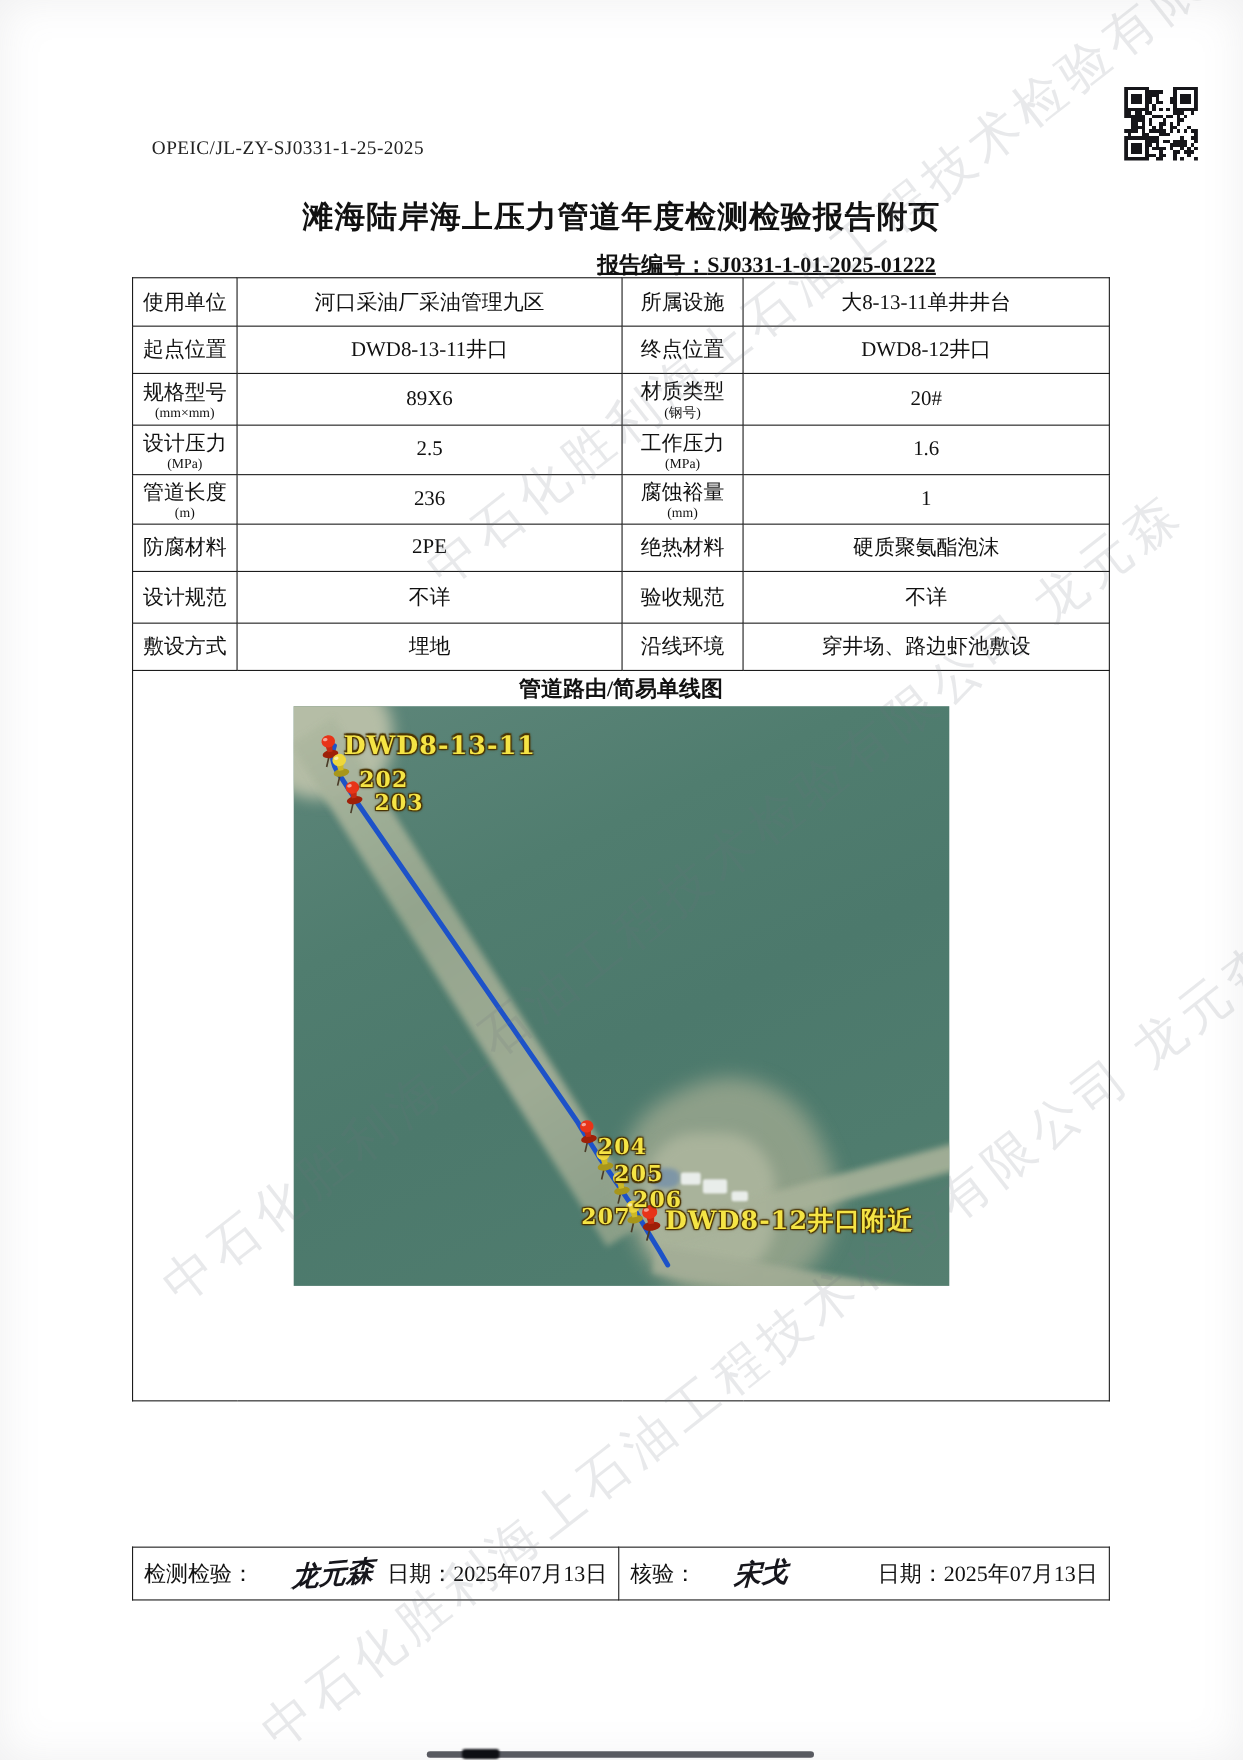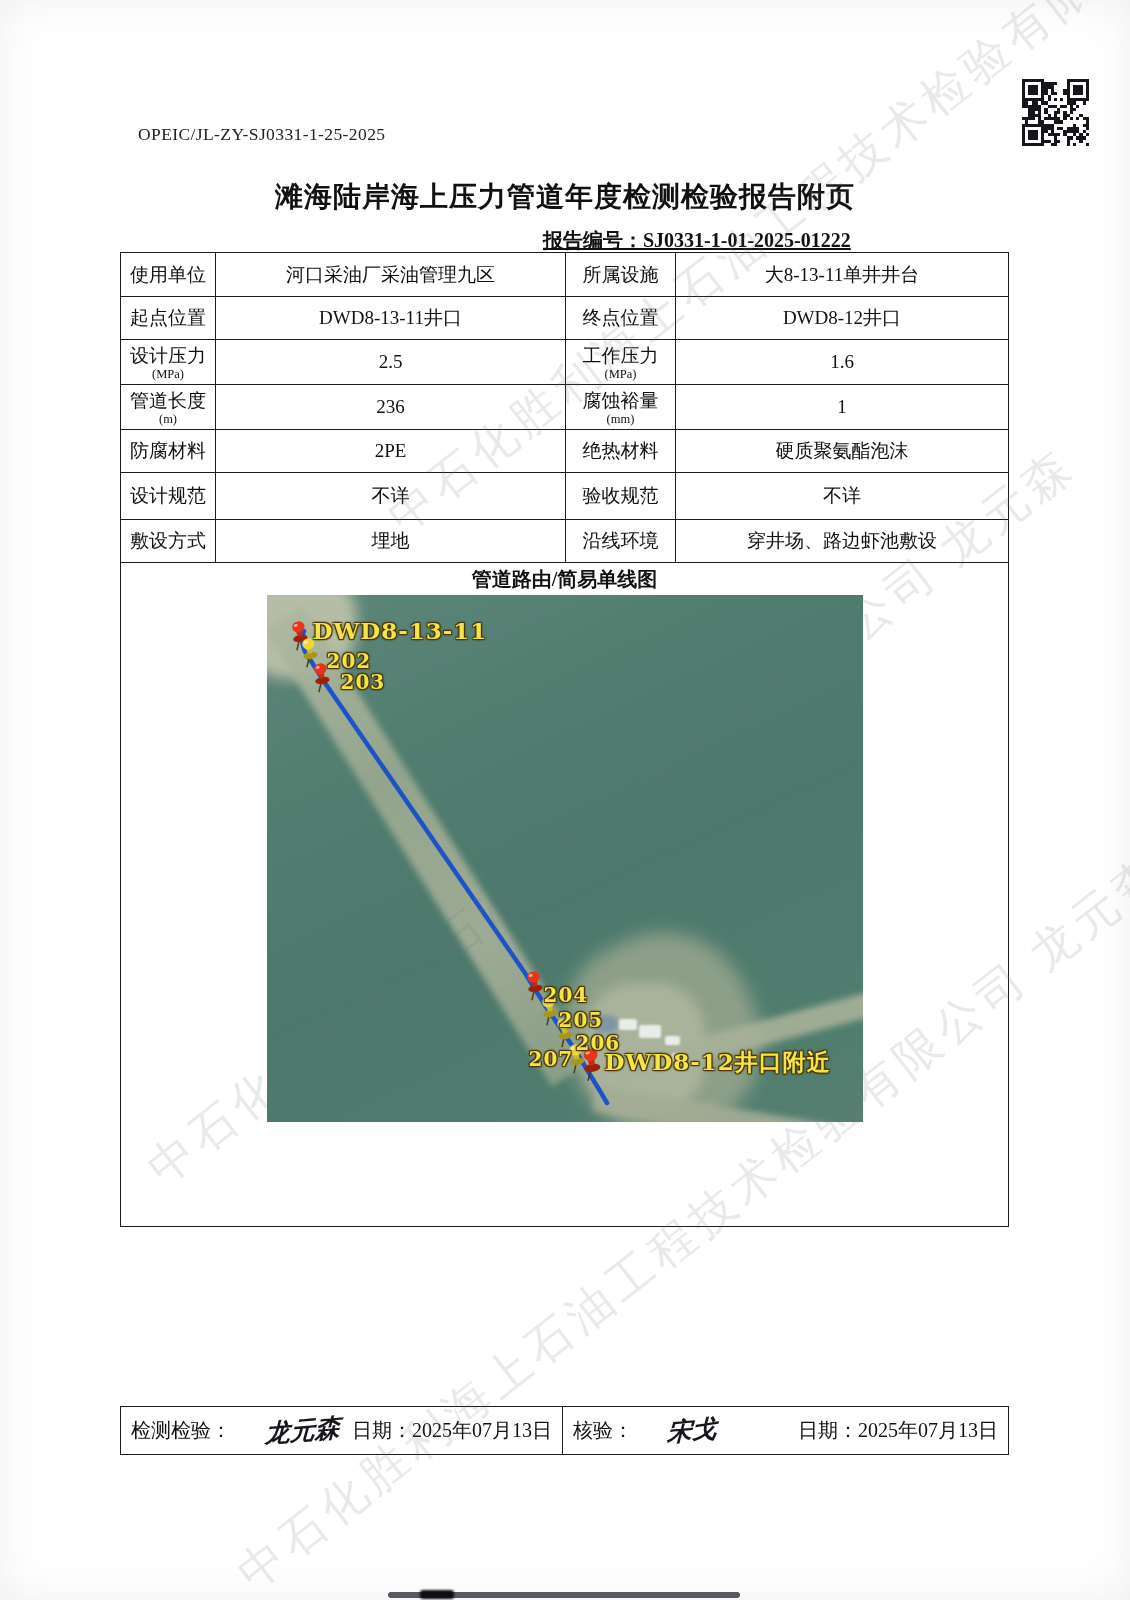--- a/index.html
+++ b/index.html
@@ -325,20 +325,32 @@
       <td class="val">河口采油厂采油管理九区</td>
       <td class="lab">所属设施</td>
       <td class="val">大8-13-11单井井台</td>
     </tr>
     <tr style="height:43px">
       <td class="lab">起点位置</td>
       <td class="val">DWD8-13-11井口</td>
       <td class="lab">终点位置</td>
       <td class="val">DWD8-12井口</td>
     </tr>
+    <tr style="height:47px">
+      <td class="lab">
+            <div>规格型号</div>
+            <div class="unit">(mm×mm)</div>
+          </td>
+      <td class="val">89X6</td>
+      <td class="lab">
+            <div>材质类型</div>
+            <div class="unit">(钢号)</div>
+          </td>
+      <td class="val">20#</td>
+    </tr>
     <tr style="height:45px">
       <td class="lab">
             <div>设计压力</div>
             <div class="unit">(MPa)</div>
           </td>
       <td class="val">2.5</td>
       <td class="lab">
             <div>工作压力</div>
             <div class="unit">(MPa)</div>
           </td>

